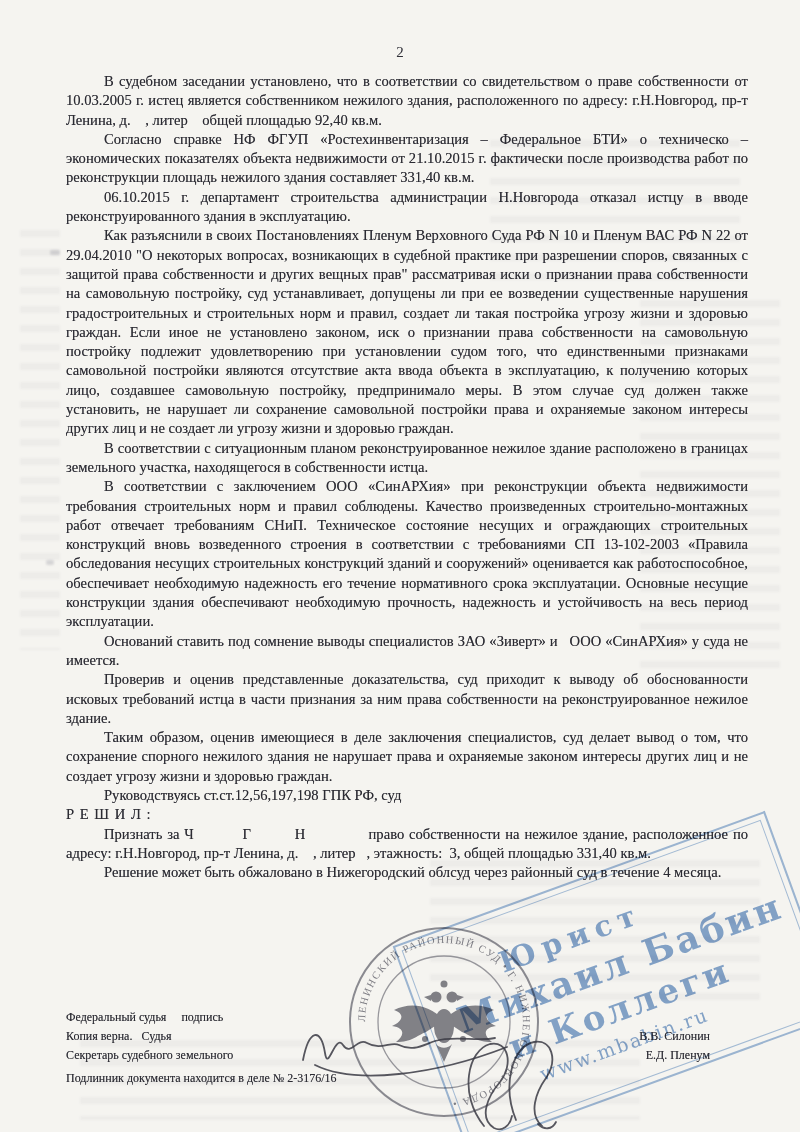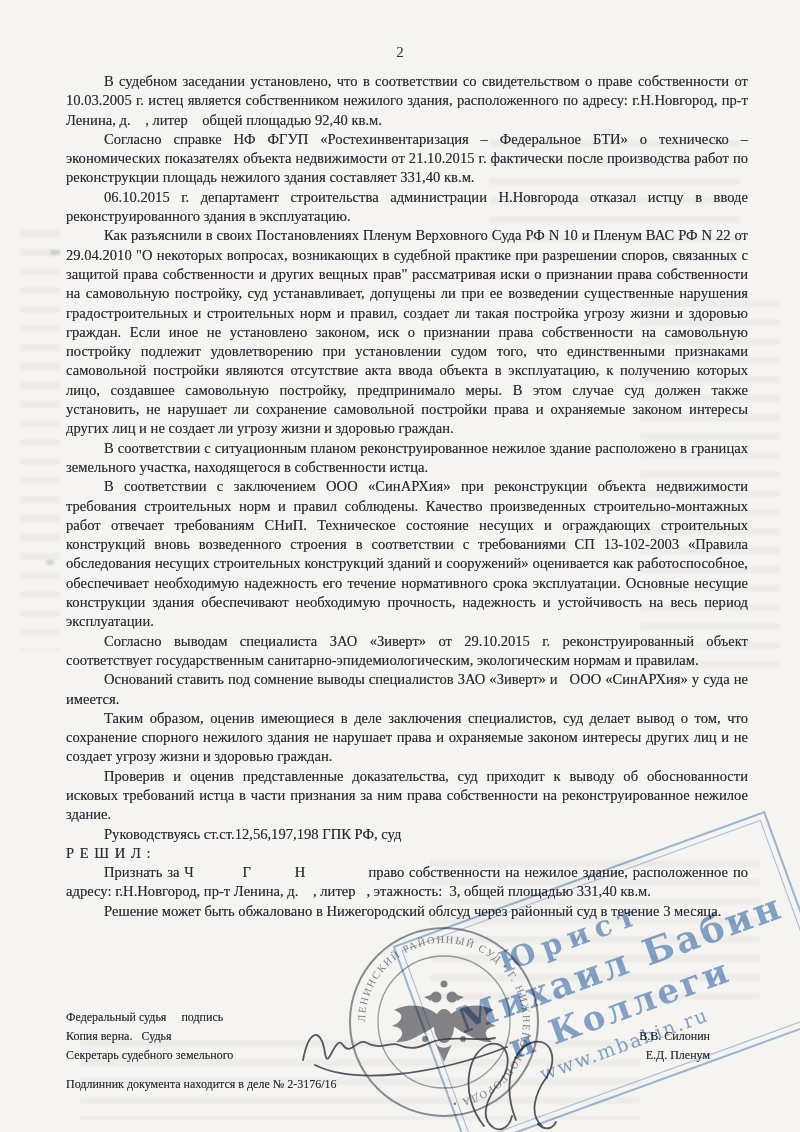--- a/index.html
+++ b/index.html
@@ -24,21 +24,21 @@
   }
   .para{margin:0;text-align:justify;text-indent:38px;}
   .para.heading{text-align:left;text-indent:0;letter-spacing:1px;font-family:Liberation Serif, serif;}
   .sig-block{
     position:absolute;left:66px;top:1008px;width:682px;
     font-size:12px;line-height:19px;
     text-shadow:0 0 .4px rgba(43,43,51,.5);
   }
   .sig-row{display:flex;justify-content:space-between;}
   .sig-row + .sig-row{}
-  .sig-row.tight{margin-top:10px;}
+  .sig-row.tight{margin-top:4px;}
   .sig-right{padding-right:38px;white-space:nowrap;}
   
   .seal{position:absolute;left:332px;top:918px;opacity:.82;filter:blur(.35px);}
   
   .sig-svg{position:absolute;opacity:.85;}
   .judge-sig{left:295px;top:1015px;}
   .secretary-sig{left:450px;top:1030px;}
   
   .wm{
     position:absolute;left:418px;top:872px;width:396px;height:218px;
@@ -81,28 +81,27 @@
 
   <div class="page-number">2</div>
 
   <div class="body-text">
     <p class="para">В судебном заседании установлено, что в соответствии со свидетельством о праве собственности от 10.03.2005 г. истец является собственником нежилого здания, расположенного по адресу: г.Н.Новгород, пр-т Ленина, д.&nbsp;&nbsp;&nbsp;&nbsp;, литер&nbsp;&nbsp;&nbsp;&nbsp;общей площадью 92,40 кв.м.</p>
     <p class="para">Согласно справке НФ ФГУП «Ростехинвентаризация – Федеральное БТИ» о техническо – экономических показателях объекта недвижимости от 21.10.2015 г. фактически после производства работ по реконструкции площадь нежилого здания составляет 331,40 кв.м.</p>
     <p class="para">06.10.2015 г. департамент строительства администрации Н.Новгорода отказал истцу в вводе реконструированного здания в эксплуатацию.</p>
     <p class="para">Как разъяснили в своих Постановлениях Пленум Верховного Суда РФ N 10 и Пленум ВАС РФ N 22 от 29.04.2010 "О некоторых вопросах, возникающих в судебной практике при разрешении споров, связанных с защитой права собственности и других вещных прав" рассматривая иски о признании права собственности на самовольную постройку, суд устанавливает, допущены ли при ее возведении существенные нарушения градостроительных и строительных норм и правил, создает ли такая постройка угрозу жизни и здоровью граждан. Если иное не установлено законом, иск о признании права собственности на самовольную постройку подлежит удовлетворению при установлении судом того, что единственными признаками самовольной постройки являются отсутствие акта ввода объекта в эксплуатацию, к получению которых лицо, создавшее самовольную постройку, предпринимало меры. В этом случае суд должен также установить, не нарушает ли сохранение самовольной постройки права и охраняемые законом интересы других лиц и не создает ли угрозу жизни и здоровью граждан.</p>
     <p class="para">В соответствии с ситуационным планом реконструированное нежилое здание расположено в границах земельного участка, находящегося в собственности истца.</p>
     <p class="para">В соответствии с заключением ООО «СинАРХия» при реконструкции объекта недвижимости требования строительных норм и правил соблюдены. Качество произведенных строительно-монтажных работ отвечает требованиям СНиП. Техническое состояние несущих и ограждающих строительных конструкций вновь возведенного строения в соответствии с требованиями СП 13-102-2003 «Правила обследования несущих строительных конструкций зданий и сооружений» оценивается как работоспособное, обеспечивает необходимую надежность его течение нормативного срока эксплуатации. Основные несущие конструкции здания обеспечивают необходимую прочность, надежность и устойчивость на весь период эксплуатации.</p>
-    <p class="para">Согласно выводам специалиста ЗАО «Зиверт» от 29.10.2015 г. реконструированный объект соответствует государственным санитарно-эпидемиологическим, экологическим нормам и правилам.</p>
     <p class="para">Оснований ставить под сомнение выводы специалистов ЗАО «Зиверт» и&nbsp;&nbsp;&nbsp;ООО «СинАРХия» у суда не имеется.</p>
+    <p class="para">Проверив и оценив представленные доказательства, суд приходит к выводу об обоснованности исковых требований истца в части признания за ним права собственности на реконструированное нежилое здание.</p>
     <p class="para">Таким образом, оценив имеющиеся в деле заключения специалистов, суд делает вывод о том, что сохранение спорного нежилого здания не нарушает права и охраняемые законом интересы других лиц и не создает угрозу жизни и здоровью граждан.</p>
-    <p class="para">Проверив и оценив представленные доказательства, суд приходит к выводу об обоснованности исковых требований истца в части признания за ним права собственности на реконструированное нежилое здание.</p>
     <p class="para">Руководствуясь ст.ст.12,56,197,198 ГПК РФ, суд</p>
     <p class="para heading">Р Е Ш И Л :</p>
     <p class="para">Признать за Ч&nbsp;&nbsp;&nbsp;&nbsp;&nbsp;&nbsp;&nbsp;&nbsp;&nbsp;&nbsp;Г&nbsp;&nbsp;&nbsp;&nbsp;&nbsp;&nbsp;&nbsp;&nbsp;&nbsp;Н&nbsp;&nbsp;&nbsp;&nbsp;&nbsp;&nbsp;&nbsp;&nbsp;&nbsp;&nbsp;&nbsp;&nbsp;&nbsp;право собственности на нежилое здание, расположенное по адресу: г.Н.Новгород, пр-т Ленина, д.&nbsp;&nbsp;&nbsp;&nbsp;, литер&nbsp;&nbsp;&nbsp;, этажность:&nbsp;&nbsp;3, общей площадью 331,40 кв.м.</p>
-    <p class="para">Решение может быть обжаловано в Нижегородский облсуд через районный суд в течение 3 месяца.</p>
+    <p class="para">Решение может быть обжаловано в Нижегородский облсуд через районный суд в течение 4 месяца.</p>
   </div>
 
   <div class="sig-block">
     <div class="sig-row">
       <span>Федеральный судья&nbsp;&nbsp;&nbsp;&nbsp;&nbsp;подпись</span>
     </div>
     <div class="sig-row">
       <span>Копия верна.&nbsp;&nbsp;&nbsp;Судья</span>
       <span class="sig-right">В.В. Силонин</span>
     </div>

